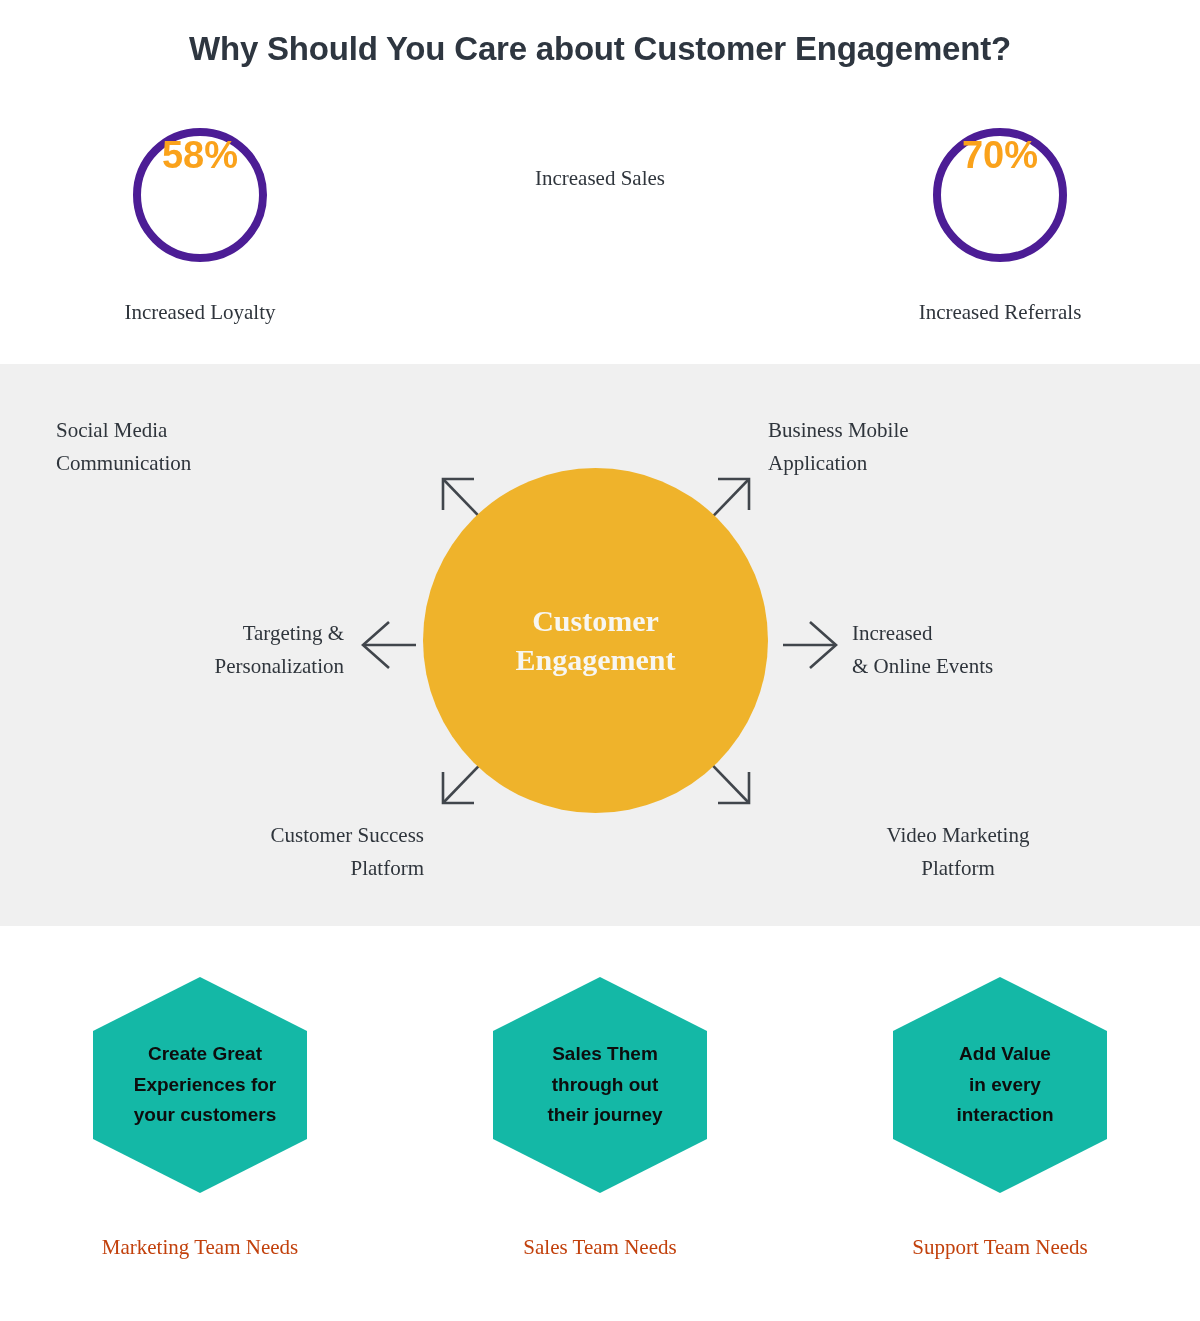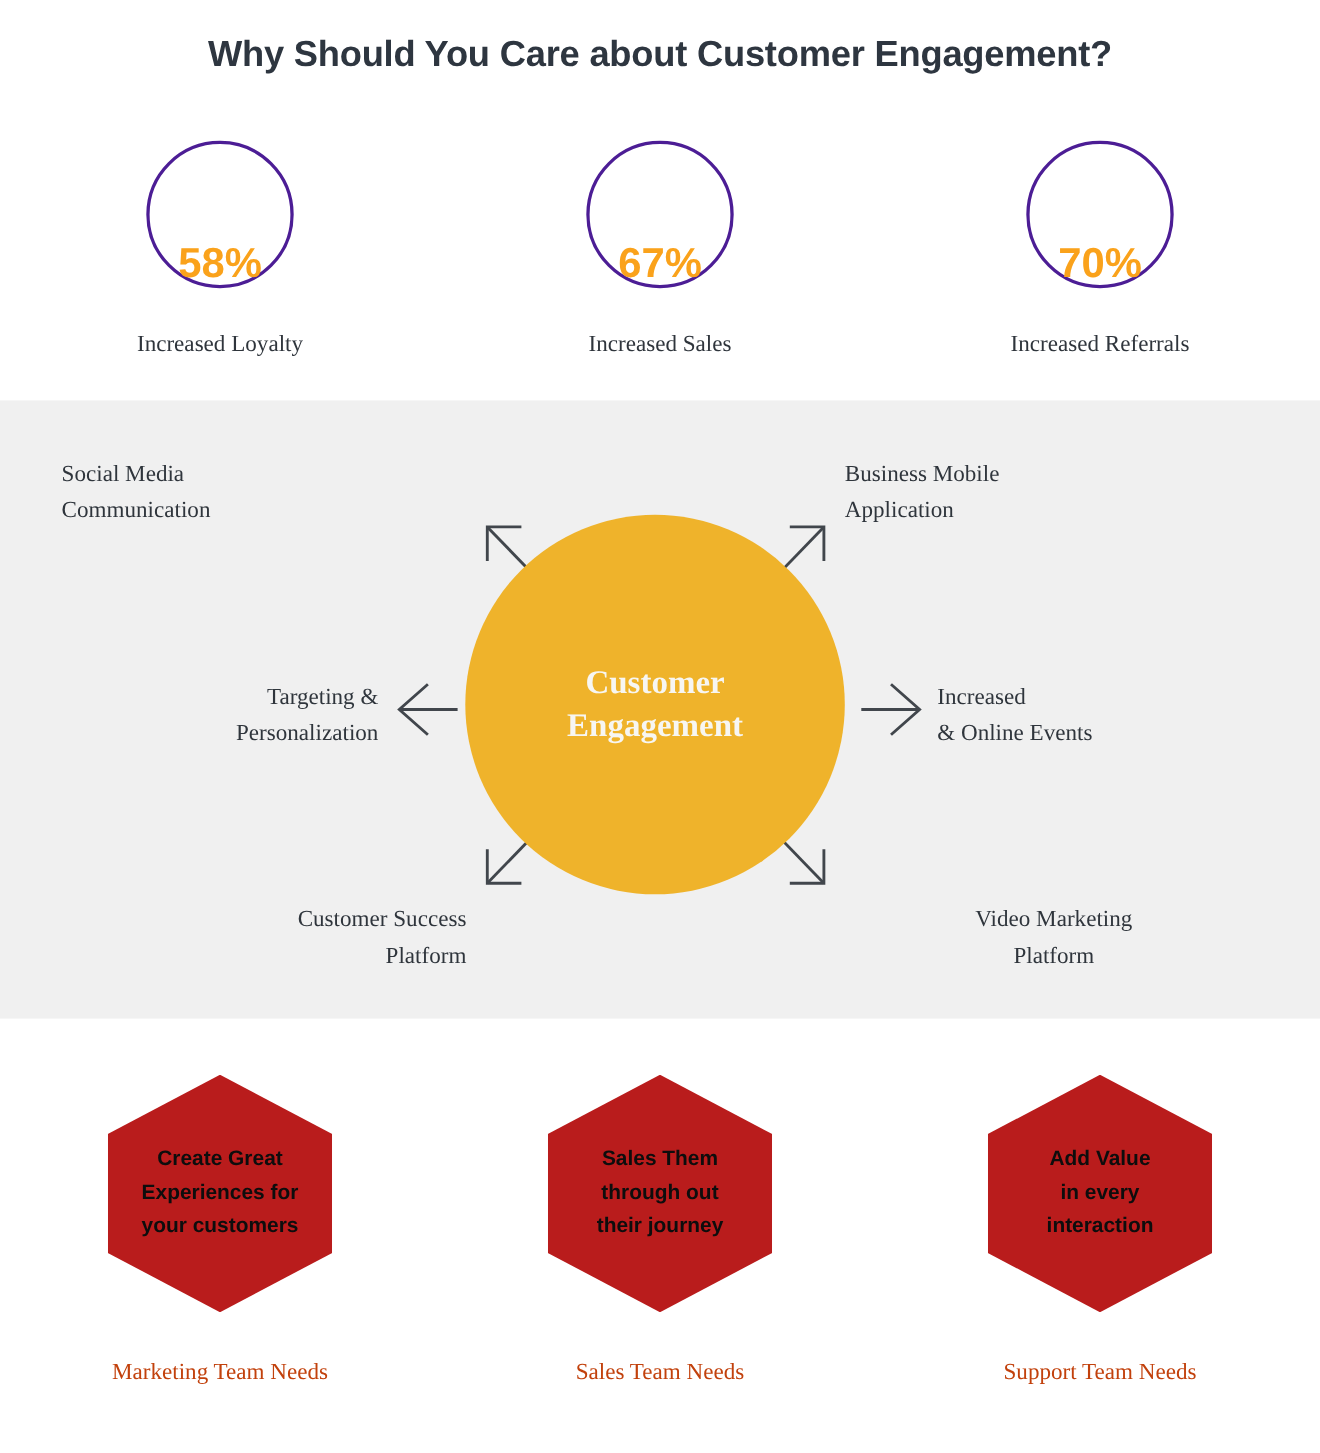--- a/index.html
+++ b/index.html
@@ -41,24 +41,24 @@
   .stat-item {
     flex: 1 1 0;
     display: flex;
     flex-direction: column;
     align-items: center;
   }
   .stat-circle {
     width: 134px;
     height: 134px;
     border-radius: 50%;
-    border: 3px solid #4c1d95;
+    border: 8px solid #4c1d95;
     box-sizing: border-box;
     display: flex;
-    align-items: flex-end;
+    align-items: flex-start;
     justify-content: center;
   }
   .stat-value {
     font-family: "Liberation Sans", sans-serif;
     font-size: 38px;
     font-weight: bold;
     color: #faa21b;
     line-height: 1;
   }
   .stat-label {
@@ -135,25 +135,26 @@
   }
   .hex-item {
     flex: 1 1 0;
     display: flex;
     flex-direction: column;
     align-items: center;
   }
   .hex {
     width: 204px;
     height: 216px;
-    background: #b91c1c;
+    background: #14b8a6;
     clip-path: polygon(50% 0%, 100% 25%, 100% 75%, 50% 100%, 0% 75%, 0% 25%);
     display: flex;
     align-items: center;
     justify-content: center;
+    padding-left: 10px;
   }
   .hex-text {
     font-family: "Liberation Sans", sans-serif;
     font-size: 19px;
     font-weight: bold;
     color: #0d0d0d;
     line-height: 1.62;
     text-align: center;
     white-space: nowrap;
   }
@@ -172,23 +173,20 @@
 <div class="stats-row">
 
   <div class="stat-item">
     <div class="stat-circle">
       <span class="stat-value">58%</span>
     </div>
     <div class="stat-label">Increased Loyalty</div>
   </div>
 
   <div class="stat-item">
-    <div class="stat-circle">
-      <span class="stat-value">67%</span>
-    </div>
     <div class="stat-label">Increased Sales</div>
   </div>
 
   <div class="stat-item">
     <div class="stat-circle">
       <span class="stat-value">70%</span>
     </div>
     <div class="stat-label">Increased Referrals</div>
   </div>
 

